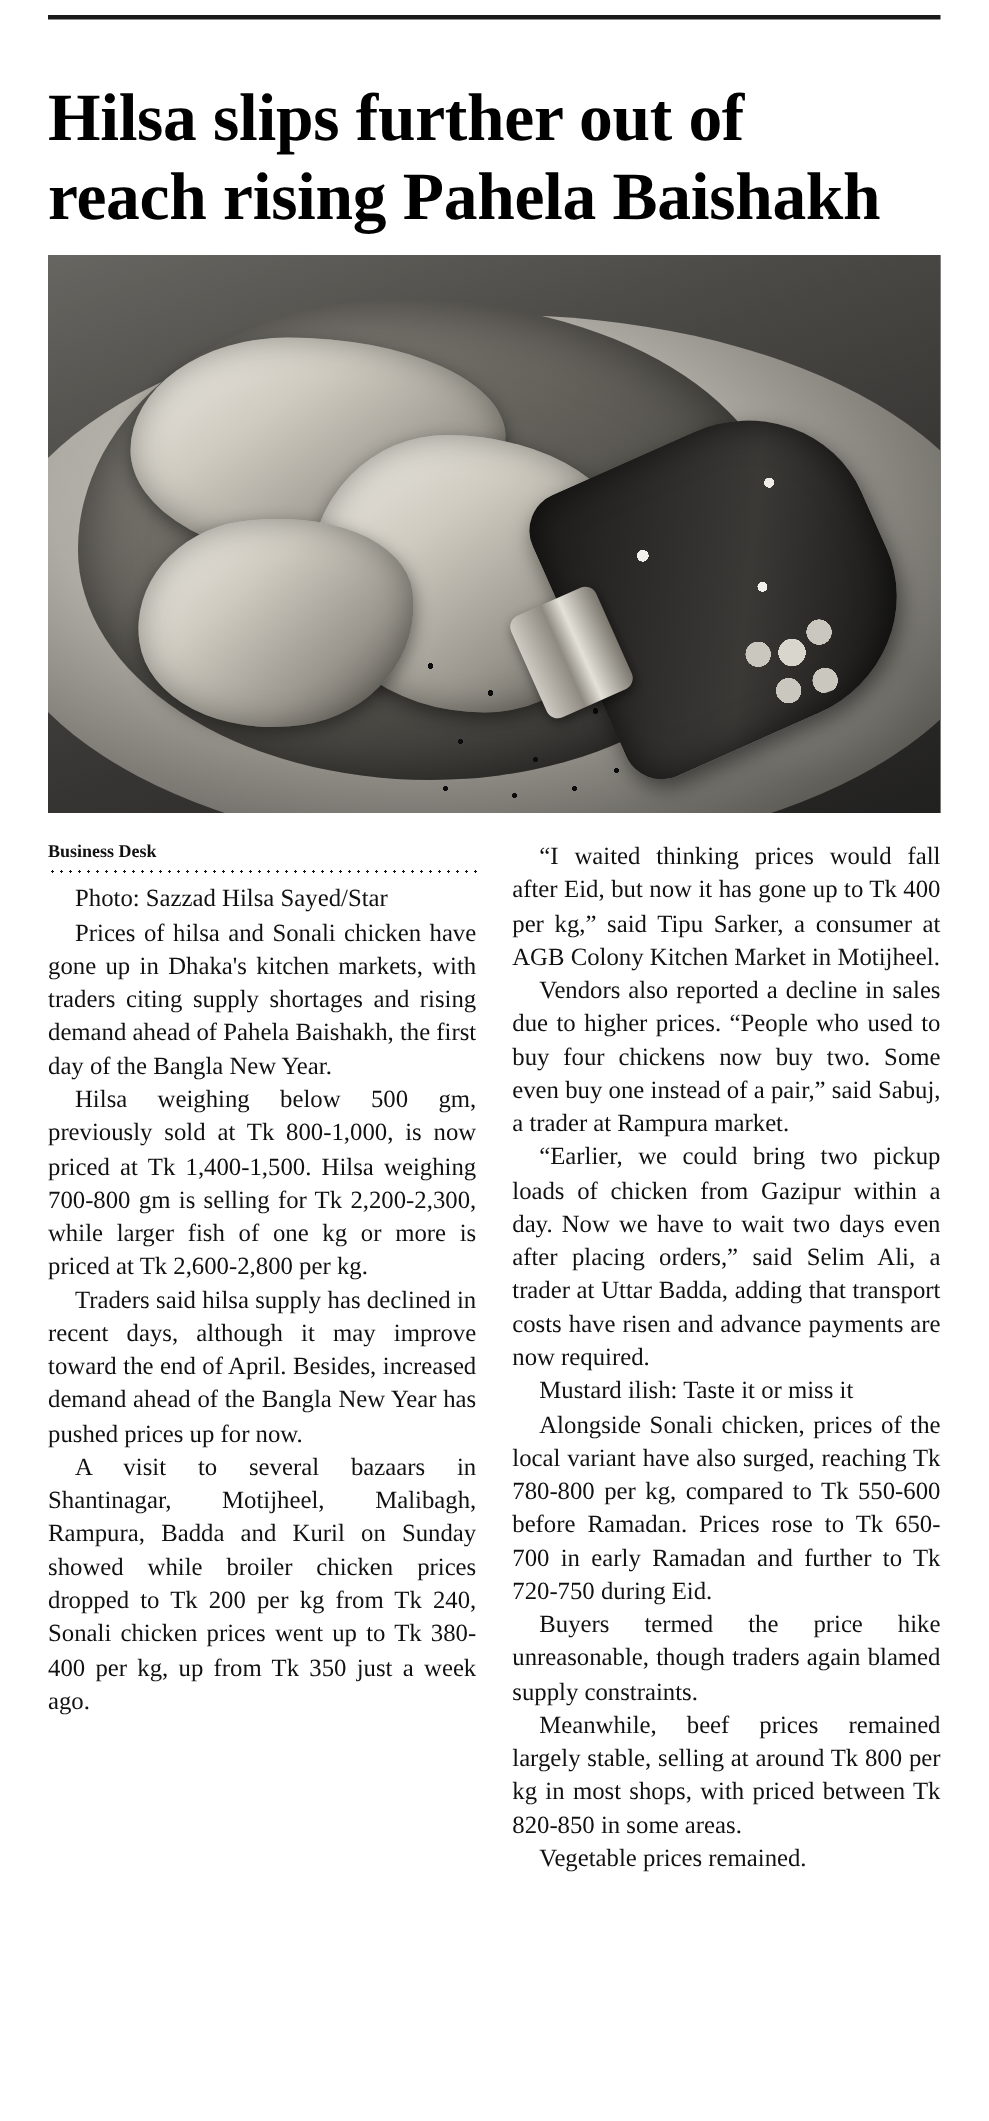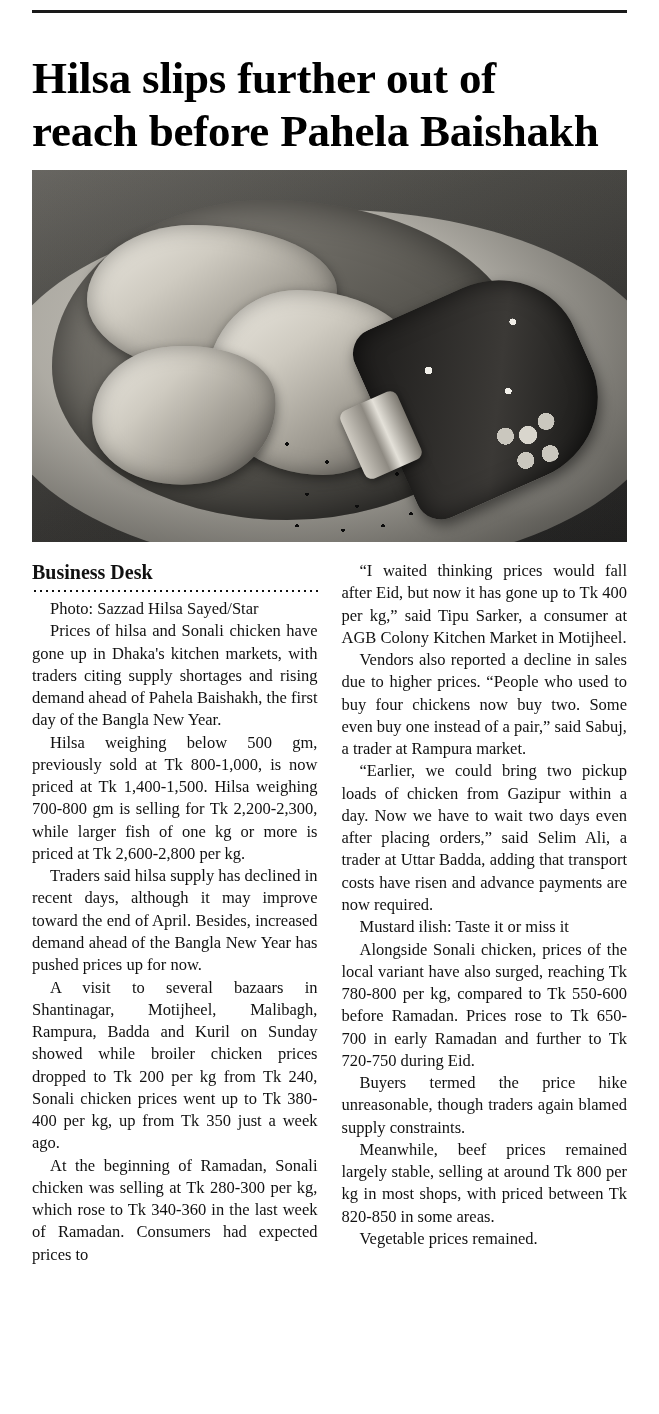--- a/index.html
+++ b/index.html
@@ -165,21 +165,21 @@
   .col {
     width: 286px;
     font-size: 16.5px;
     line-height: 1.35;
     text-align: justify;
     text-justify: inter-word;
     hyphens: auto;
   }
   .byline {
     font-weight: 700;
-    font-size: 20px;
+    font-size: 12px;
     line-height: 1.2;
     margin: 0 0 2px 0;
     text-align: left;
   }
   .dotrule {
     width: 100%;
     height: 6px;
     margin: 2px 0 6px 0;
     background-image: radial-gradient(circle 1.4px, #111 0 60%, rgba(0,0,0,0) 61%);
     background-size: 6px 6px;
@@ -196,21 +196,21 @@
 </style>
 </head>
 <body>
 
 <div class="page">
 
   <div class="rule-top"></div>
 
   <h1 class="headline">
     <span class="line">Hilsa slips further out of</span>
-    <span class="line">reach before Pahela Baishakh</span>
+    <span class="line">reach rising Pahela Baishakh</span>
   </h1>
 
   <div class="photo-wrap">
     <div class="photo">
       <div class="plate"></div>
       <div class="leaf"></div>
       <div class="steak s1"></div>
       <div class="steak s2"></div>
       <div class="steak s3"></div>
       <div class="seeds"></div>
@@ -223,21 +223,20 @@
   <div class="columns">
 
     <div class="col">
       <div class="byline">Business Desk</div>
       <div class="dotrule"></div>
       <p>Photo: Sazzad Hilsa Sayed/Star</p>
       <p>Prices of hilsa and Sonali chicken have gone up in Dhaka's kitchen markets, with traders citing supply shortages and rising demand ahead of Pahela Baishakh, the first day of the Bangla New Year.</p>
       <p>Hilsa weighing below 500 gm, previously sold at Tk 800-1,000, is now priced at Tk 1,400-1,500. Hilsa weighing 700-800 gm is selling for Tk 2,200-2,300, while larger fish of one kg or more is priced at Tk 2,600-2,800 per kg.</p>
       <p>Traders said hilsa supply has declined in recent days, although it may improve toward the end of April. Besides, increased demand ahead of the Bangla New Year has pushed prices up for now.</p>
       <p>A visit to several bazaars in Shantinagar, Motijheel, Malibagh, Rampura, Badda and Kuril on Sunday showed while broiler chicken prices dropped to Tk 200 per kg from Tk 240, Sonali chicken prices went up to Tk 380-400 per kg, up from Tk 350 just a week ago.</p>
-      <p>At the beginning of Ramadan, Sonali chicken was selling at Tk 280-300 per kg, which rose to Tk 340-360 in the last week of Ramadan. Consumers had expected prices to</p>
     </div>
 
     <div class="col">
       <p>“I waited thinking prices would fall after Eid, but now it has gone up to Tk 400 per kg,” said Tipu Sarker, a consumer at AGB Colony Kitchen Market in Motijheel.</p>
       <p>Vendors also reported a decline in sales due to higher prices. “People who used to buy four chickens now buy two. Some even buy one instead of a pair,” said Sabuj, a trader at Rampura market.</p>
       <p>“Earlier, we could bring two pickup loads of chicken from Gazipur within a day. Now we have to wait two days even after placing orders,” said Selim Ali, a trader at Uttar Badda, adding that transport costs have risen and advance payments are now required.</p>
       <p>Mustard ilish: Taste it or miss it</p>
       <p>Alongside Sonali chicken, prices of the local variant have also surged, reaching Tk 780-800 per kg, compared to Tk 550-600 before Ramadan. Prices rose to Tk 650-700 in early Ramadan and further to Tk 720-750 during Eid.</p>
       <p>Buyers termed the price hike unreasonable, though traders again blamed supply constraints.</p>
       <p>Meanwhile, beef prices remained largely stable, selling at around Tk 800 per kg in most shops, with priced between Tk 820-850 in some areas.</p>

